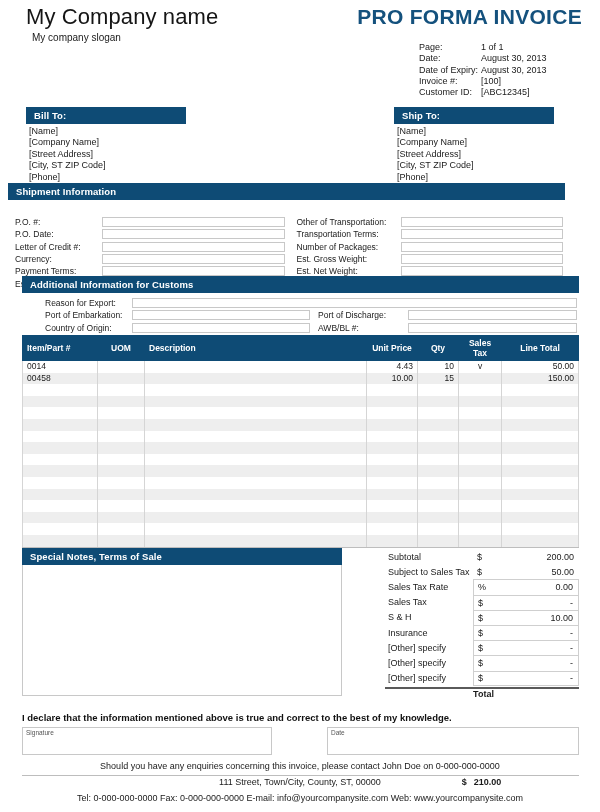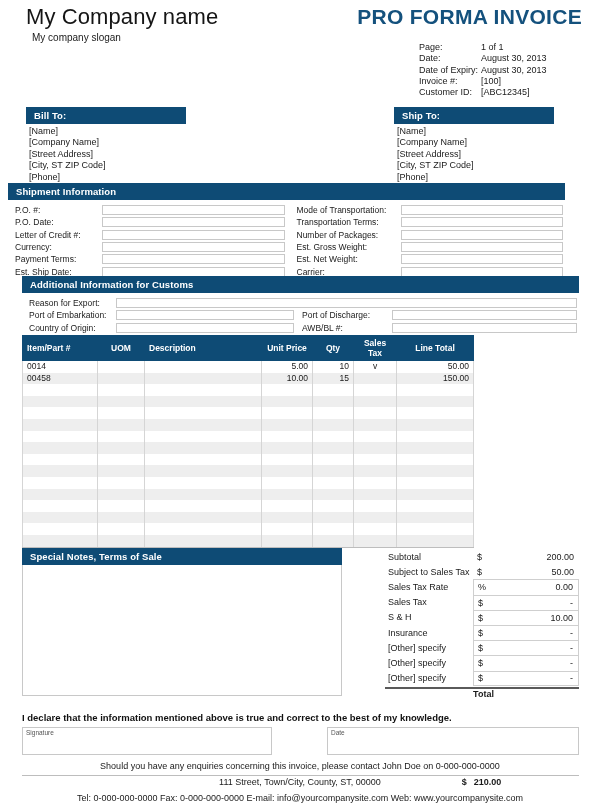--- a/index.html
+++ b/index.html
@@ -29,39 +29,39 @@
        padding:3px 0 3px 8px;box-sizing:border-box;letter-spacing:0.1px;}
 
   
   .billto{position:absolute;left:26px;top:107px;width:160px;}
   .shipto{position:absolute;left:394px;top:107px;width:160px;}
   .addr{font-size:9px;line-height:11.4px;color:#1a1a1a;padding-top:2px;padding-left:3px;}
 
   
   .ship-sec{position:absolute;left:8px;top:183px;width:557px;}
   .ship-body{display:flex;padding-top:4px;}
-  .ship-col{width:50%;box-sizing:border-box;}
+  .ship-col{width:50%;box-sizing:border-box;margin-top:12px;}
   .ship-col.right{padding-left:7px;}
   .frow{display:flex;align-items:center;height:12.3px;font-size:8.5px;}
   .frow .lbl{flex:0 0 94px;padding-left:7px;box-sizing:border-box;color:#1a1a1a;}
   .frow .inp{flex:1;height:10px;border:1px solid #c8c8c8;background:#ffffff;box-sizing:border-box;margin-right:2px;}
   .ship-col.right .frow .lbl{flex:0 0 107px;padding-left:3px;}
 
   
   .cust-sec{position:absolute;left:22px;top:276px;width:557px;}
-  .cust-body{padding-top:4px;}
+  .cust-body{padding-top:4px;margin-left:16px;}
   .crow{display:flex;align-items:center;height:12.3px;font-size:8.5px;}
   .crow .lbl{flex:0 0 94px;padding-left:7px;box-sizing:border-box;}
   .crow .inp{height:10px;border:1px solid #c8c8c8;background:#fff;box-sizing:border-box;}
   .crow .inp.full{flex:1;margin-right:2px;}
   .crow .inp.half{flex:0 0 178px;}
   .crow .lbl2{flex:0 0 98px;padding-left:8px;box-sizing:border-box;}
 
   
-  .items{position:absolute;left:22px;top:335px;width:452px;
+  .items{position:absolute;left:22px;top:335px;width:557px;
          border-collapse:collapse;table-layout:fixed;border-radius:12px;}
   .items th{background:#0e4b75;color:#fff;font-size:8.5px;font-weight:bold;
             padding:2px 4px;border:1px solid #0e4b75;line-height:10px;}
   .items td{font-size:8.5px;padding:1px 4px;height:9.6px;
             border-left:1px solid #d5d5d5;border-right:1px solid #d5d5d5;
             border-top:0;border-bottom:0;color:#1a1a1a;line-height:9.5px;}
   .items tr.alt td{background:#eeeeee;}
   .items tr.last td{border-bottom:1px solid #bdbdbd;}
   .c-item{width:66px;text-align:left;}
   .c-uom{width:38px;}
@@ -186,21 +186,21 @@
      <span class="lbl">Payment Terms:</span>
      <span class="inp"></span>
    </div>
           <div class="frow">
      <span class="lbl">Est. Ship Date:</span>
      <span class="inp"></span>
    </div>
         </div>
       <div class="ship-col right" id="ship-right">
           <div class="frow">
-     <span class="lbl">Mode of Transportation:</span>
+     <span class="lbl">Other of Transportation:</span>
      <span class="inp"></span>
    </div>
           <div class="frow">
      <span class="lbl">Transportation Terms:</span>
      <span class="inp"></span>
    </div>
           <div class="frow">
      <span class="lbl">Number of Packages:</span>
      <span class="inp"></span>
    </div>
@@ -252,21 +252,21 @@
           <th class="c-qty">Qty</th>
           <th class="c-tax">Sales Tax</th>
           <th class="c-total">Line Total</th>
         </tr>
     </thead>
     <tbody id="items-body">
         <tr class="">
           <td class="c-item">0014</td>
           <td class="c-uom"></td>
           <td class="c-desc"></td>
-          <td class="c-price">5.00</td>
+          <td class="c-price">4.43</td>
           <td class="c-qty">10</td>
           <td class="c-tax">v</td>
           <td class="c-total">50.00</td>
         </tr>
         <tr class="alt">
           <td class="c-item">00458</td>
           <td class="c-uom"></td>
           <td class="c-desc"></td>
           <td class="c-price">10.00</td>
           <td class="c-qty">15</td>

